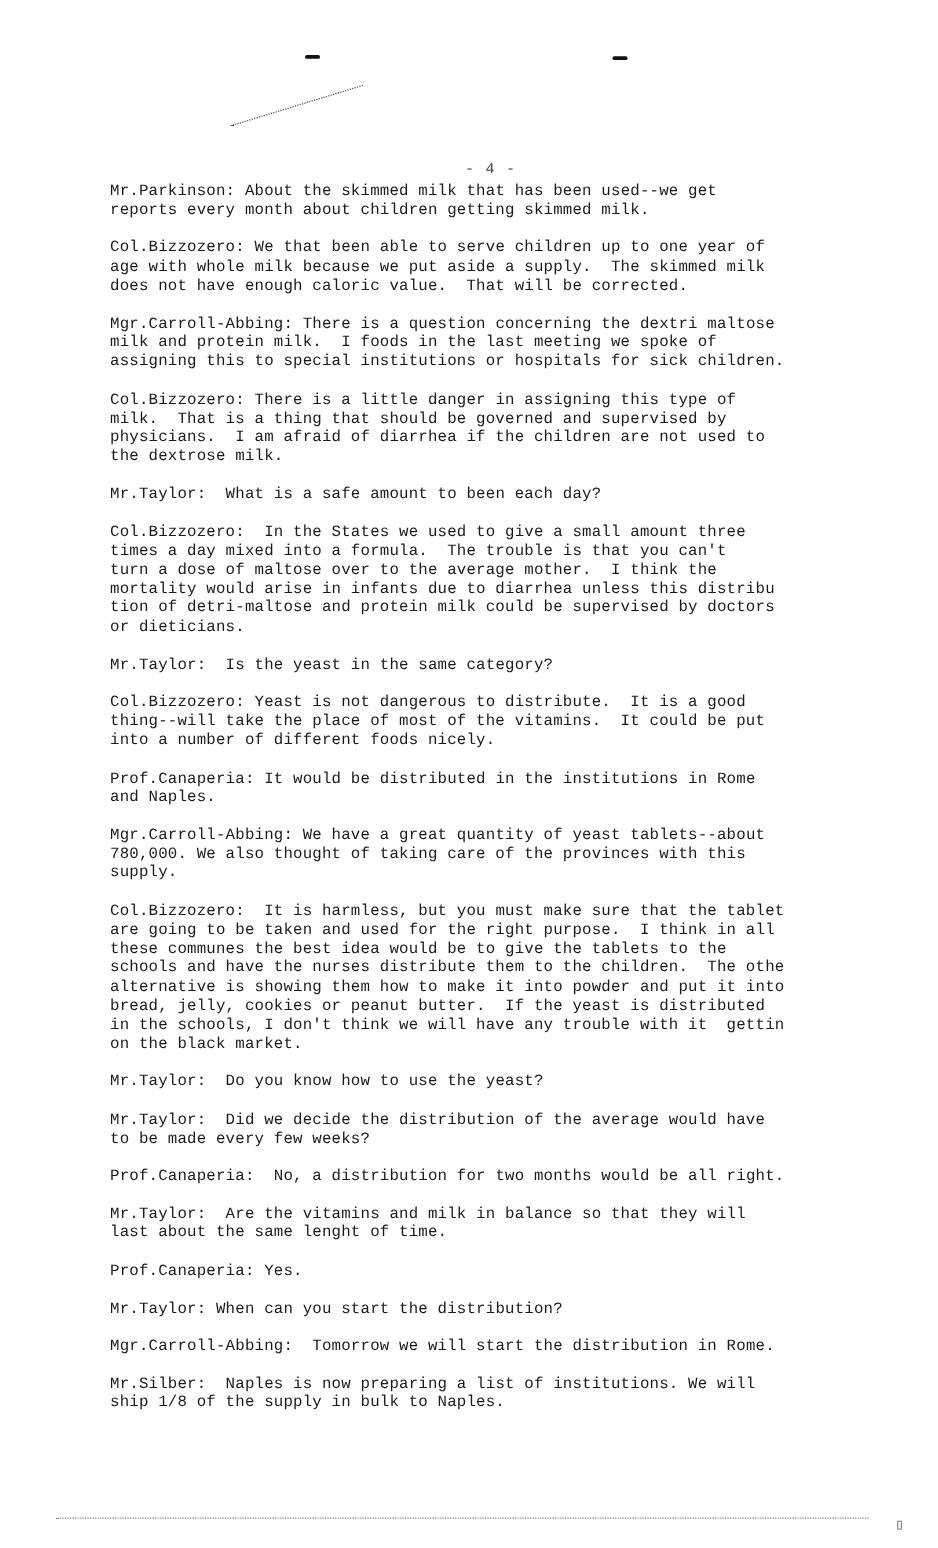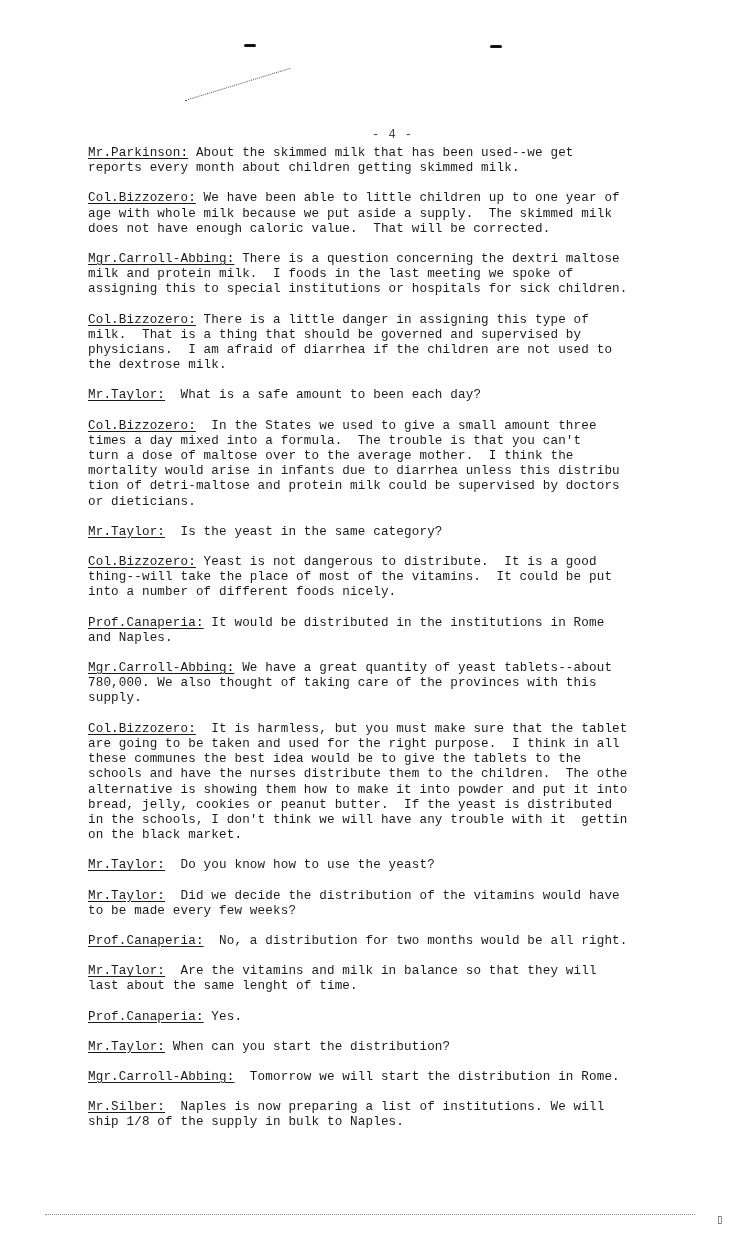--- a/index.html
+++ b/index.html
@@ -15,21 +15,21 @@
   .stray {
     position: absolute; left: 185px; top: 100px; width: 110px; height: 0;
     border-top: 1px dotted #555; transform: rotate(-17deg); transform-origin: left top;
   }
   .page-number {
     position: absolute; left: 372px; top: 128px; font-size: 12px; letter-spacing: 1px;
     color: #444;
   }
   .transcript { position: absolute; left: 88px; top: 146px; width: 640px; }
   .entry { margin: 0 0 15px 0; font-size: 12.6px; line-height: 15.2px; white-space: pre-wrap; letter-spacing: 0.15px; }
-  .speaker { text-decoration: underline; text-underline-offset: 2px; }
+  .speaker { text-underline-offset: 2px; }
   .footer-line {
     position: absolute; left: 45px; top: 1214px; width: 650px; height: 0;
     border-top: 1px dotted #888;
   }
   .corner-mark {
     position: absolute; left: 716px; top: 1212px; font-size: 12px; color: #555;
   }
 </style>
 </head>
 <body>
@@ -37,21 +37,21 @@
 <div class="page">
   <div class="mark mark-a"></div>
   <div class="mark mark-b"></div>
   <div class="stray"></div>
 
   <div class="page-number">- 4 -</div>
 
   <div class="transcript">
     <p class="entry"><span class="speaker">Mr.Parkinson:</span><span> About the skimmed milk that has been used--we get
 reports every month about children getting skimmed milk.</span></p>
-    <p class="entry"><span class="speaker">Col.Bizzozero:</span><span> We have been able to little children up to one year of
+    <p class="entry"><span class="speaker">Col.Bizzozero:</span><span> We that been able to serve children up to one year of
 age with whole milk because we put aside a supply.  The skimmed milk
 does not have enough caloric value.  That will be corrected.</span></p>
     <p class="entry"><span class="speaker">Mgr.Carroll-Abbing:</span><span> There is a question concerning the dextri maltose
 milk and protein milk.  I foods in the last meeting we spoke of
 assigning this to special institutions or hospitals for sick children.</span></p>
     <p class="entry"><span class="speaker">Col.Bizzozero:</span><span> There is a little danger in assigning this type of
 milk.  That is a thing that should be governed and supervised by
 physicians.  I am afraid of diarrhea if the children are not used to
 the dextrose milk.</span></p>
     <p class="entry"><span class="speaker">Mr.Taylor:</span><span>  What is a safe amount to been each day?</span></p>
@@ -72,21 +72,21 @@
 supply.</span></p>
     <p class="entry"><span class="speaker">Col.Bizzozero:</span><span>  It is harmless, but you must make sure that the tablet
 are going to be taken and used for the right purpose.  I think in all
 these communes the best idea would be to give the tablets to the
 schools and have the nurses distribute them to the children.  The othe
 alternative is showing them how to make it into powder and put it into
 bread, jelly, cookies or peanut butter.  If the yeast is distributed
 in the schools, I don't think we will have any trouble with it  gettin
 on the black market.</span></p>
     <p class="entry"><span class="speaker">Mr.Taylor:</span><span>  Do you know how to use the yeast?</span></p>
-    <p class="entry"><span class="speaker">Mr.Taylor:</span><span>  Did we decide the distribution of the vitamins would have
+    <p class="entry"><span class="speaker">Mr.Taylor:</span><span>  Did we decide the distribution of the average would have
 to be made every few weeks?</span></p>
     <p class="entry"><span class="speaker">Prof.Canaperia:</span><span>  No, a distribution for two months would be all right.</span></p>
     <p class="entry"><span class="speaker">Mr.Taylor:</span><span>  Are the vitamins and milk in balance so that they will
 last about the same lenght of time.</span></p>
     <p class="entry"><span class="speaker">Prof.Canaperia:</span><span> Yes.</span></p>
     <p class="entry"><span class="speaker">Mr.Taylor:</span><span> When can you start the distribution?</span></p>
     <p class="entry"><span class="speaker">Mgr.Carroll-Abbing:</span><span>  Tomorrow we will start the distribution in Rome.</span></p>
     <p class="entry"><span class="speaker">Mr.Silber:</span><span>  Naples is now preparing a list of institutions. We will
 ship 1/8 of the supply in bulk to Naples.</span></p>
   </div>

